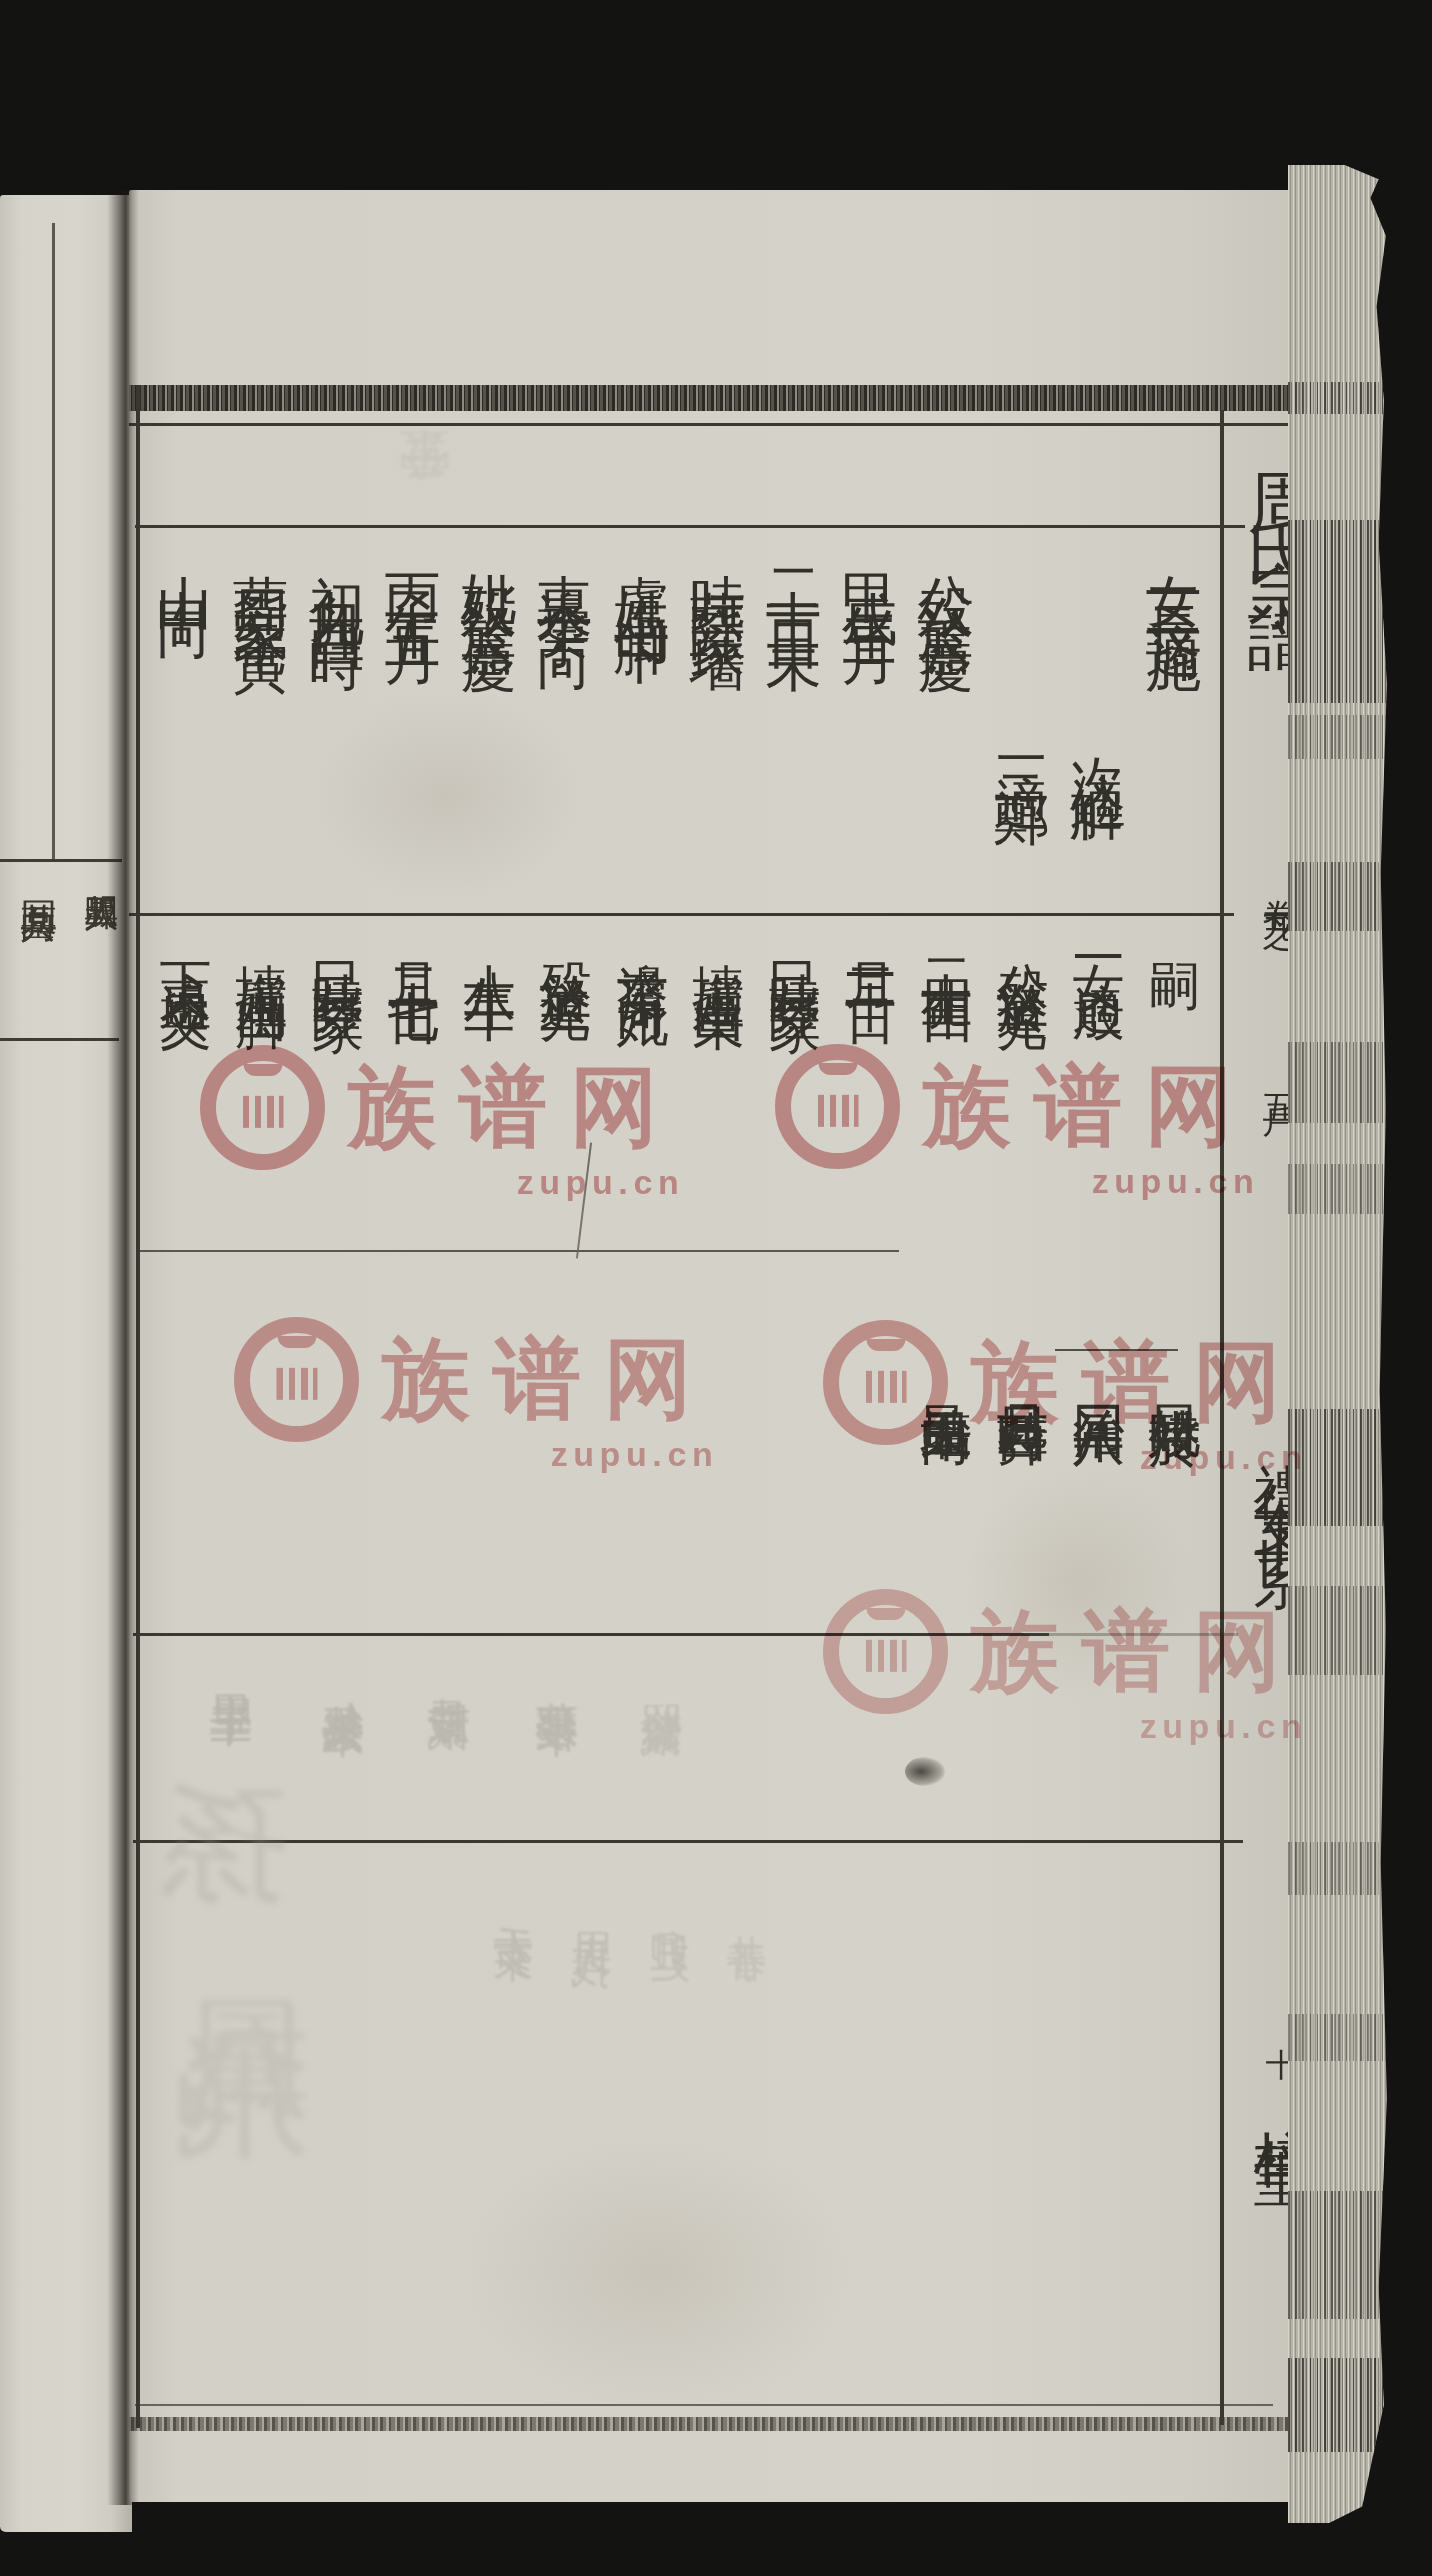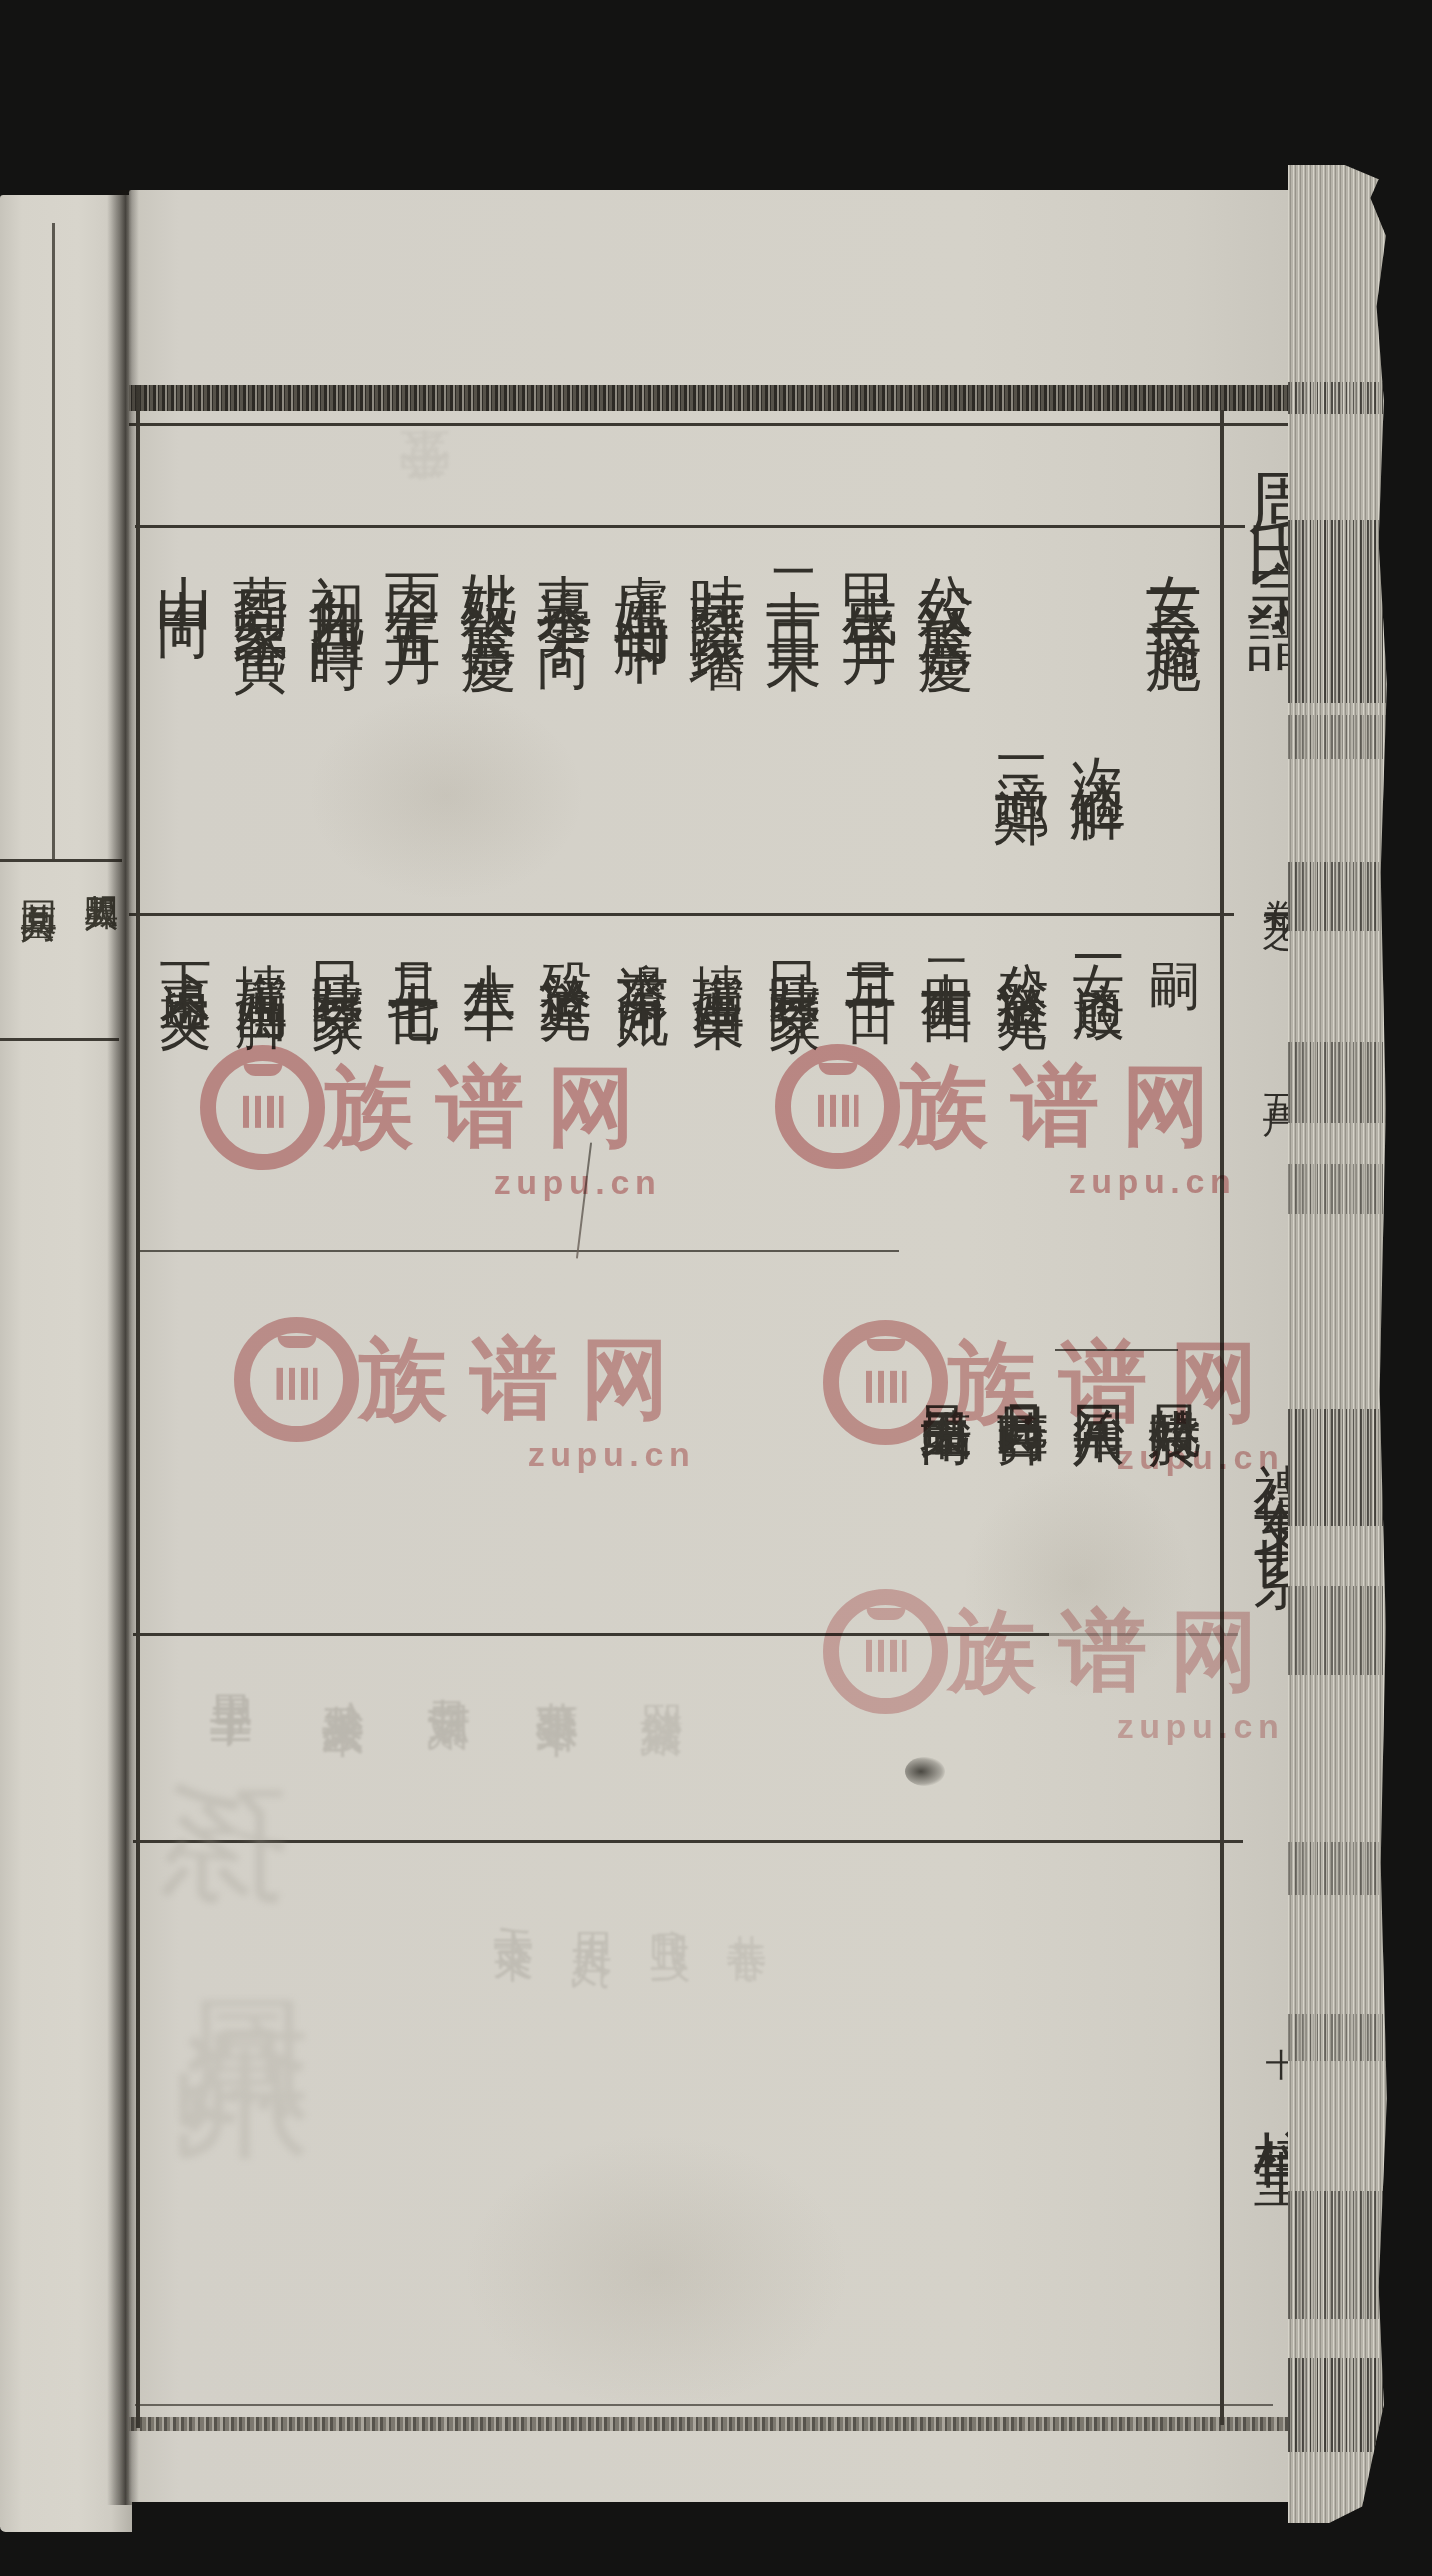--- a/index.html
+++ b/index.html
@@ -46,21 +46,21 @@
   .stain{position:absolute;border-radius:50%;z-index:7;
         background:radial-gradient(ellipse,rgba(115,105,85,.12),transparent 70%);}
   
   .wm{position:absolute;display:flex;align-items:center;mix-blend-mode:multiply;z-index:50;color:#c2595c;}
   .wm .ring{width:93px;height:93px;border:16.7px solid currentColor;border-radius:50%;position:relative;flex:none;}
   .wm .ring i{position:absolute;left:50%;top:50%;width:41px;height:32px;transform:translate(-50%,-38%);
       background:repeating-linear-gradient(90deg,currentColor 0 6.7px,transparent 6.7px 12.2px);}
   .wm .ring b{position:absolute;left:50%;top:3.3px;width:39px;height:12.2px;transform:translateX(-50%);
       border-radius:0 0 22px 22px;background:currentColor;}
   .wm .chars{font-family:Liberation Mono, monospace;font-weight:bold;font-size:88px;letter-spacing:23px;
-      white-space:nowrap;}
+      margin-left:23px;white-space:nowrap;}
   .wm .dom{position:absolute;right:-3.3px;bottom:-32px;font-family:"Liberation Sans",sans-serif;
       font-size:34px;letter-spacing:5.6px;font-weight:bold;}
   .op55{opacity:.55}.op50{opacity:.5}.op38{opacity:.38}
   
   #stack{position:absolute;left:1288px;top:165px;width:103px;height:2358px;z-index:40;
     background:#b6b3a9;
     background-image:repeating-linear-gradient(90deg,rgba(245,242,232,.5) 0 1.1px,rgba(0,0,0,0) 1.1px 2.2px,rgba(70,66,58,.28) 2.2px 3.3px,rgba(0,0,0,0) 3.3px 5px);
     clip-path:polygon(0 0,55% 0,88% .6%,80% 1.4%,95% 3%,86% 6%,93% 10%,88% 16%,96% 22%,90% 30%,95% 40%,89% 52%,95% 62%,90% 72%,96% 82%,88% 90%,93% 95%,72% 99.3%,40% 100%,0 100%);}
   .srow{position:absolute;left:0;width:100%;
     background-image:repeating-linear-gradient(90deg,rgba(28,26,22,.85) 0 1.7px,transparent 1.7px 3.3px,rgba(28,26,22,.5) 3.3px 4.4px,transparent 4.4px 7.2px);}

